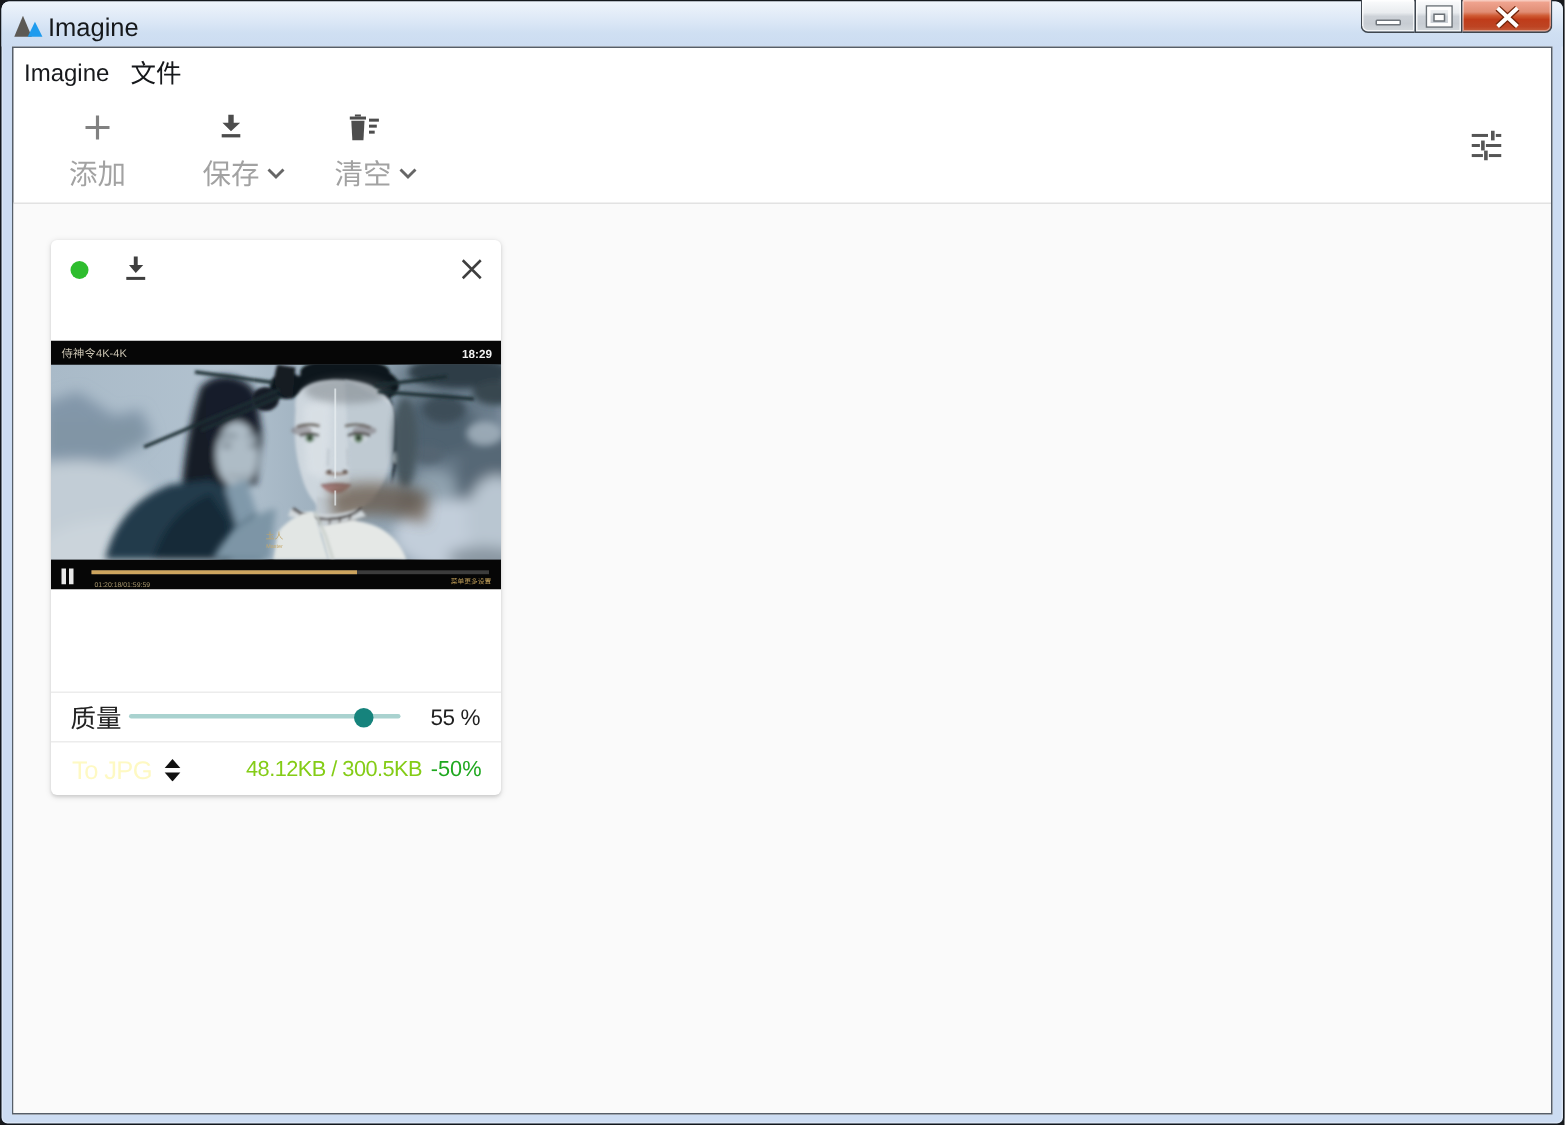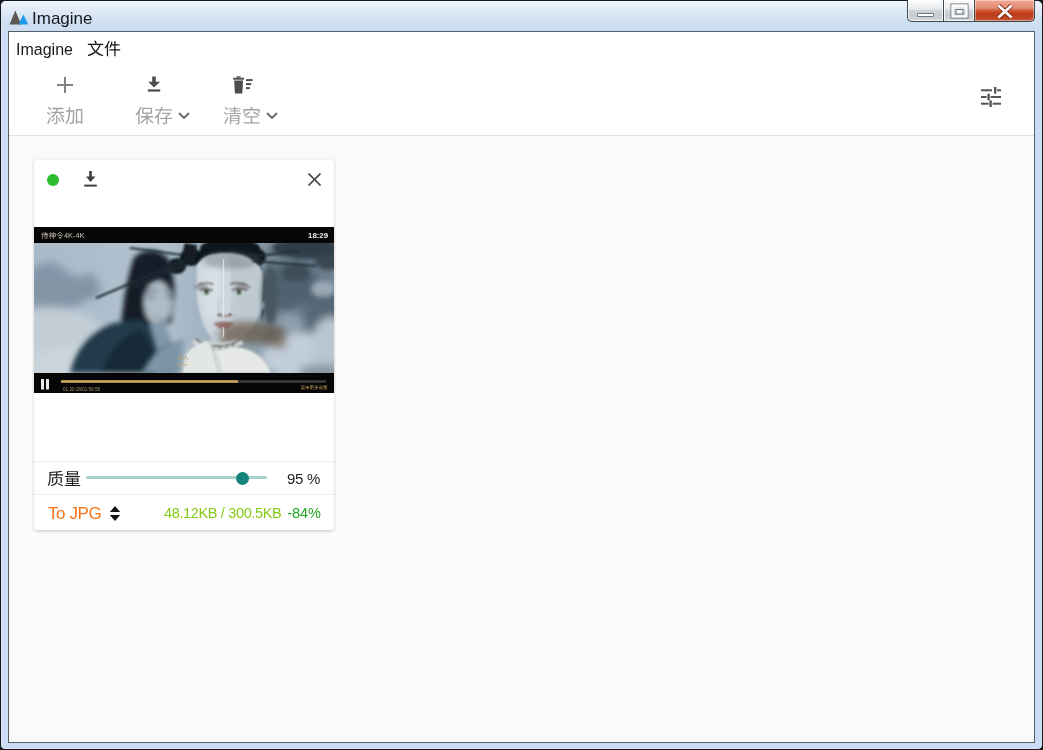--- a/index.html
+++ b/index.html
@@ -245,23 +245,23 @@
 <div class="abs" style="left:34px;top:461px;width:300px;height:1px;background:#ececec"></div>
 <svg style="position:absolute;left:47px;top:470px;" width="35" height="18" viewBox="0 0 35 18">
     <g fill="#222" transform="scale(0.017)">
       <path transform="translate(0,880) scale(1,-1)" d="M594 69C695 32 821 -31 890 -74L943 -23C873 17 747 77 647 115ZM542 348V258C542 178 521 60 212 -21C230 -36 252 -63 262 -79C585 16 619 155 619 257V348ZM291 460V114H366V389H796V110H874V460H587L601 558H950V625H608L619 734C720 745 814 758 891 775L831 835C673 799 382 776 140 766V487C140 334 131 121 36 -30C55 -37 88 -56 102 -68C200 89 214 324 214 487V558H525L514 460ZM531 625H214V704C319 708 432 716 539 726Z"></path>
       <path transform="translate(1000,880) scale(1,-1)" d="M250 665H747V610H250ZM250 763H747V709H250ZM177 808V565H822V808ZM52 522V465H949V522ZM230 273H462V215H230ZM535 273H777V215H535ZM230 373H462V317H230ZM535 373H777V317H535ZM47 3V-55H955V3H535V61H873V114H535V169H851V420H159V169H462V114H131V61H462V3Z"></path>
     </g>
   </svg>
 <div class="abs" style="left:86px;top:476px;width:181px;height:3px;border-radius:2px;background:#a9d2cf"></div>
 <div class="abs" style="left:236px;top:471.5px;width:13px;height:13px;border-radius:50%;background:#16837c"></div>
 <div class="abs" style="left:320px;top:470px;width:0;font-size:15px;letter-spacing:-0.3px;color:#1f1f1f">
-    <span style="position:absolute;right:0;white-space:nowrap">95 %</span>
+    <span style="position:absolute;right:0;white-space:nowrap">55 %</span>
   </div>
 <div class="abs" style="left:34px;top:494px;width:300px;height:1px;background:#ececec"></div>
-<div class="abs" style="left:48px;top:504px;font-size:17px;letter-spacing:-0.4px;color:#f97316">To JPG</div>
+<div class="abs" style="left:48px;top:504px;font-size:17px;letter-spacing:-0.4px;color:#fef9c3">To JPG</div>
 <svg class="abs" style="left:109px;top:506px" width="12" height="15" viewBox="0 0 12 15">
 <path d="M6 0 L11.2 6 H0.8 Z" fill="#111"></path>
     <path d="M6 15 L11.2 9 H0.8 Z" fill="#111"></path>
   </svg>
 <div class="abs" style="left:164px;top:505px;font-size:14.5px;letter-spacing:-0.35px;color:#84cc16">48.12KB / 300.5KB</div>
 <div class="abs" style="left:321px;top:505px;width:0;font-size:14.5px;color:#1fa81f">
-    <span style="position:absolute;right:0;white-space:nowrap">-84%</span>
+    <span style="position:absolute;right:0;white-space:nowrap">-50%</span>
   </div>
 </body></html>

